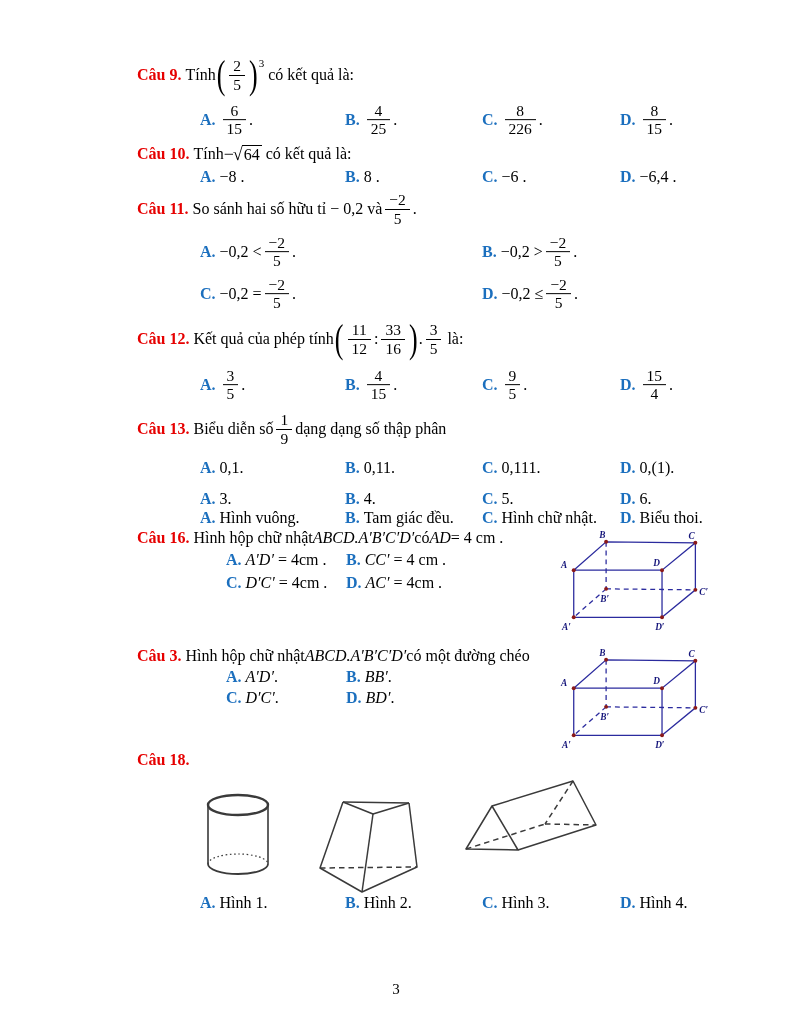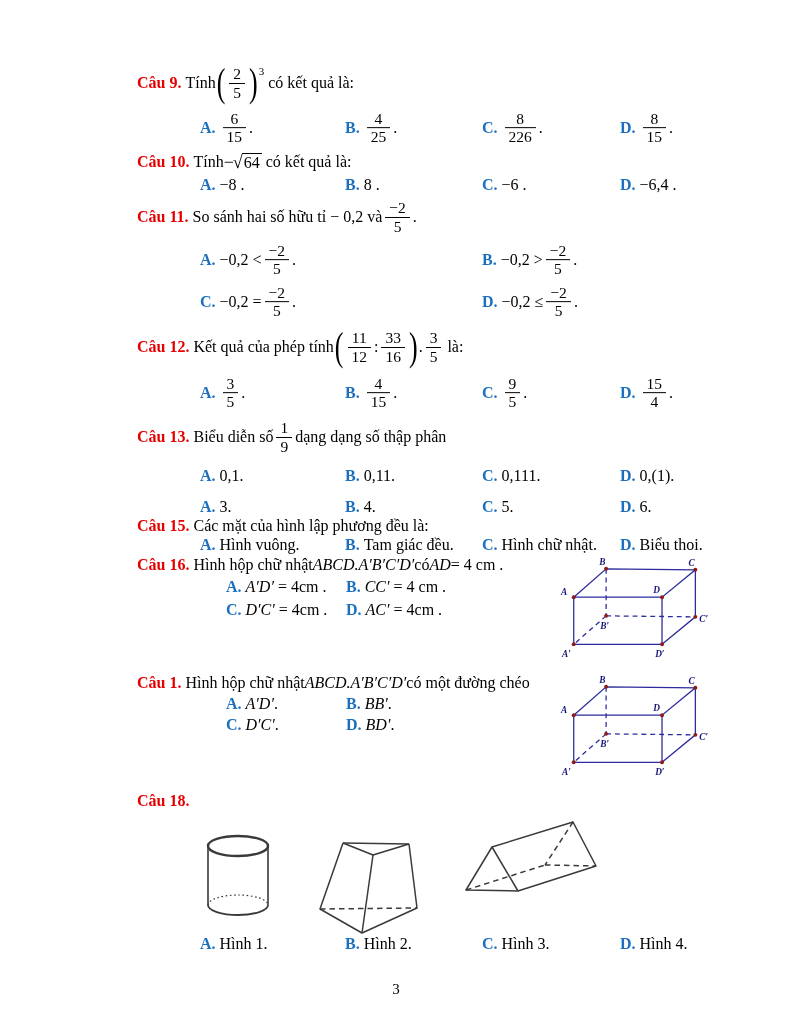--- a/index.html
+++ b/index.html
@@ -1,21 +1,21 @@
 <!DOCTYPE html>
 <html><head>
 <meta charset="utf-8">
 <style>
   html,body{margin:0;padding:0;background:#888;}
   .page{
     position:relative;width:792px;height:1024px;margin:0 auto;background:#ffffff;
     font-family:"Liberation Serif","DejaVu Serif",serif;font-size:16px;color:#000;
     overflow:hidden;
   }
-  .content{position:absolute;left:137px;top:60px;width:578px;}
+  .content{position:absolute;left:137px;top:52px;width:578px;}
   .qlabel{color:#e60000;font-weight:bold;white-space:nowrap;margin-right:4px;}
   .opt-letter{color:#1b6fbe;font-weight:bold;margin-right:4px;}
   .qrow{display:flex;align-items:center;}
   .qrow > span{white-space:pre-wrap;}
   .optrow{position:relative;}
   .opt{position:absolute;top:50%;transform:translateY(-50%);display:inline-flex;align-items:center;white-space:nowrap;}
   .c1{left:63px}.c2{left:208px}.c3{left:345px}.c4{left:483px}
   .b1{left:89px}.b2{left:209px}
   .frac{display:inline-flex;flex-direction:column;text-align:center;line-height:1.12;font-size:15.5px;margin:0 3px;}
   .frac .fnum{border-bottom:1.3px solid #000;padding:0 4px;}
@@ -239,24 +239,20 @@
       <span class="opt c3">
           <span class="opt-letter">C.</span>
           <span>5.</span>
         </span>
       <span class="opt c4">
           <span class="opt-letter">D.</span>
           <span>6.</span>
         </span>
     </div>
 
-    <div class="qrow" style="height:19px">
-      <span class="qlabel">Câu 15.</span>
-      <span>Các mặt của hình lập phương đều là:</span>
-    </div>
     <div class="optrow" style="height:19px">
       <span class="opt c1">
           <span class="opt-letter">A.</span>
           <span>Hình vuông.</span>
         </span>
       <span class="opt c2">
           <span class="opt-letter">B.</span>
           <span>Tam giác đều.</span>
         </span>
       <span class="opt c3">
@@ -333,21 +329,21 @@
             <text x="142" y="67">C′</text>
             <text x="2" y="103">A′</text>
             <text x="97" y="103">D′</text>
           </g>
         </svg>
       </div>
     </div>
 
     <div class="qblock" style="min-height:104px;margin-top:16px">
       <div class="qrow" style="height:21px">
-        <span class="qlabel">Câu 1.</span>
+        <span class="qlabel">Câu 3.</span>
         <span>Hình hộp chữ nhật</span>
         <span class="math-var">ABCD.A′B′C′D′</span>
         <span>có một đường chéo</span>
       </div>
       <div class="optrow" style="height:21px">
         <span class="opt b1">
             <span class="opt-letter">A.</span>
             <span class="math-var">A′D′</span>
             <span>.</span>
           </span>
@@ -398,21 +394,21 @@
             <text x="95" y="38">D</text>
             <text x="41" y="74">B′</text>
             <text x="142" y="67">C′</text>
             <text x="2" y="103">A′</text>
             <text x="97" y="103">D′</text>
           </g>
         </svg>
       </div>
     </div>
 
-    <div style="margin-top:14px">
+    <div style="">
       <div class="qrow" style="height:21px">
         <span class="qlabel">Câu 18.</span>
       </div>
       <div style="position:relative;height:120px">
         <svg style="position:absolute;left:68px;top:22px" width="66" height="94" viewBox="0 0 66 94">
           <g stroke="#3a3a3a" fill="none">
             <ellipse cx="33" cy="13" rx="30" ry="10" stroke-width="2.4"></ellipse>
             <path d="M3,13 L3,72 M63,13 L63,72" stroke-width="1.6"></path>
             <path d="M3,72 A30,10 0 0 0 63,72" stroke-width="1.8"></path>
             <path d="M3,72 A30,10 0 0 1 63,72" stroke-width="1.2" stroke-dasharray="1.6,2.6"></path>

